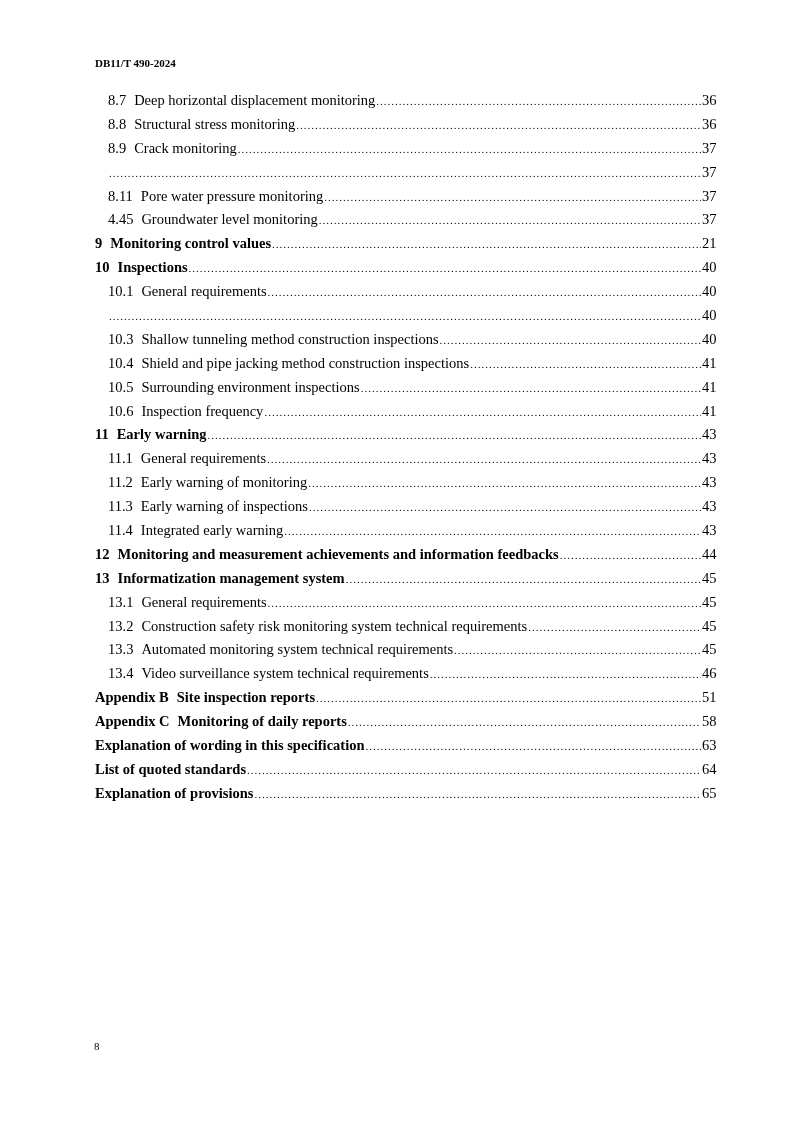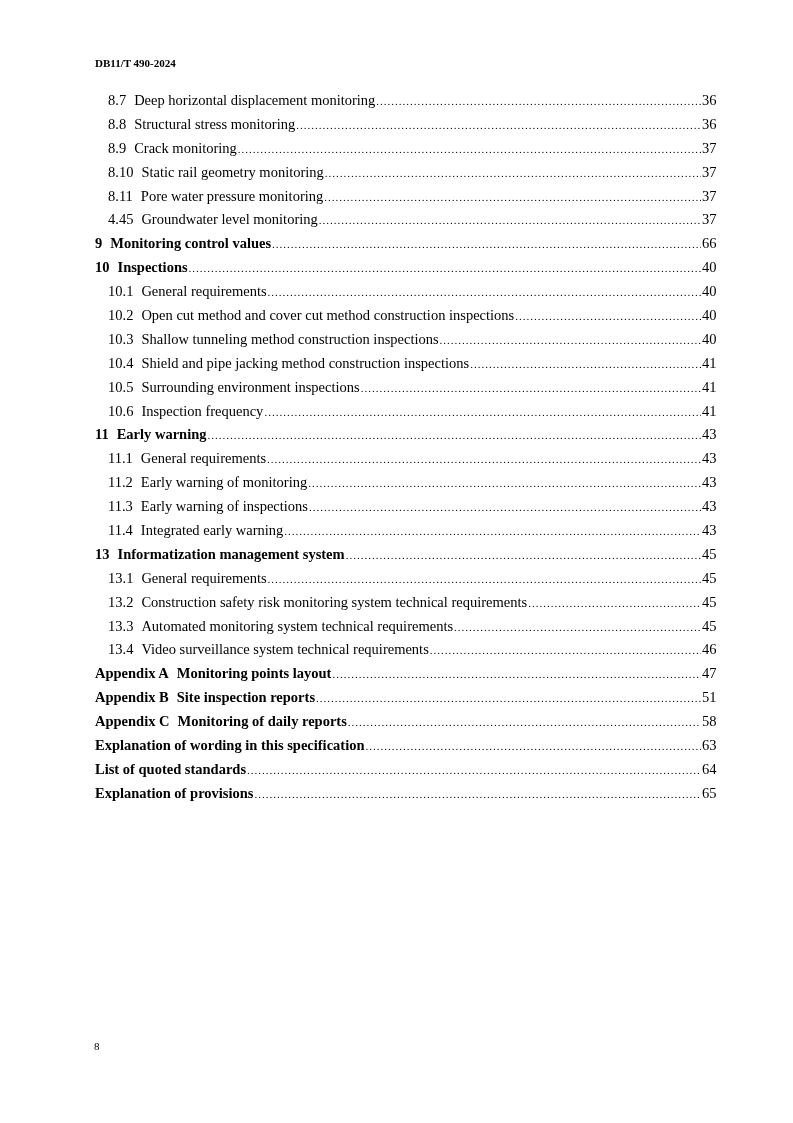--- a/index.html
+++ b/index.html
@@ -31,51 +31,49 @@
       <span class="label"><span class="num">8.8</span><span>Structural stress monitoring</span></span>
       <span class="dots"></span>
       <span class="page">36</span>
     </div>
     <div class="row sub">
       <span class="label"><span class="num">8.9</span><span>Crack monitoring</span></span>
       <span class="dots"></span>
       <span class="page">37</span>
     </div>
     <div class="row sub">
-      <span class="label"><span class="num">8.10</span><span>Static rail geometry monitoring</span></span>
       <span class="dots"></span>
       <span class="page">37</span>
     </div>
     <div class="row sub">
       <span class="label"><span class="num">8.11</span><span>Pore water pressure monitoring</span></span>
       <span class="dots"></span>
       <span class="page">37</span>
     </div>
     <div class="row sub">
       <span class="label"><span class="num">4.45</span><span>Groundwater level monitoring</span></span>
       <span class="dots"></span>
       <span class="page">37</span>
     </div>
     <div class="row bold">
       <span class="label"><span class="num">9</span><span>Monitoring control values</span></span>
       <span class="dots"></span>
-      <span class="page">66</span>
+      <span class="page">21</span>
     </div>
     <div class="row bold">
       <span class="label"><span class="num">10</span><span>Inspections</span></span>
       <span class="dots"></span>
       <span class="page">40</span>
     </div>
     <div class="row sub">
       <span class="label"><span class="num">10.1</span><span>General requirements</span></span>
       <span class="dots"></span>
       <span class="page">40</span>
     </div>
     <div class="row sub">
-      <span class="label"><span class="num">10.2</span><span>Open cut method and cover cut method construction inspections</span></span>
       <span class="dots"></span>
       <span class="page">40</span>
     </div>
     <div class="row sub">
       <span class="label"><span class="num">10.3</span><span>Shallow tunneling method construction inspections</span></span>
       <span class="dots"></span>
       <span class="page">40</span>
     </div>
     <div class="row sub">
       <span class="label"><span class="num">10.4</span><span>Shield and pipe jacking method construction inspections</span></span>
@@ -111,20 +109,25 @@
       <span class="label"><span class="num">11.3</span><span>Early warning of inspections</span></span>
       <span class="dots"></span>
       <span class="page">43</span>
     </div>
     <div class="row sub">
       <span class="label"><span class="num">11.4</span><span>Integrated early warning</span></span>
       <span class="dots"></span>
       <span class="page">43</span>
     </div>
     <div class="row bold">
+      <span class="label"><span class="num">12</span><span>Monitoring and measurement achievements and information feedbacks</span></span>
+      <span class="dots"></span>
+      <span class="page">44</span>
+    </div>
+    <div class="row bold">
       <span class="label"><span class="num">13</span><span>Informatization management system</span></span>
       <span class="dots"></span>
       <span class="page">45</span>
     </div>
     <div class="row sub">
       <span class="label"><span class="num">13.1</span><span>General requirements</span></span>
       <span class="dots"></span>
       <span class="page">45</span>
     </div>
     <div class="row sub">
@@ -134,25 +137,20 @@
     </div>
     <div class="row sub">
       <span class="label"><span class="num">13.3</span><span>Automated monitoring system technical requirements</span></span>
       <span class="dots"></span>
       <span class="page">45</span>
     </div>
     <div class="row sub">
       <span class="label"><span class="num">13.4</span><span>Video surveillance system technical requirements</span></span>
       <span class="dots"></span>
       <span class="page">46</span>
-    </div>
-    <div class="row bold">
-      <span class="label"><span class="num">Appendix A</span><span>Monitoring points layout</span></span>
-      <span class="dots"></span>
-      <span class="page">47</span>
     </div>
     <div class="row bold">
       <span class="label"><span class="num">Appendix B</span><span>Site inspection reports</span></span>
       <span class="dots"></span>
       <span class="page">51</span>
     </div>
     <div class="row bold">
       <span class="label"><span class="num">Appendix C</span><span>Monitoring of daily reports</span></span>
       <span class="dots"></span>
       <span class="page">58</span>

